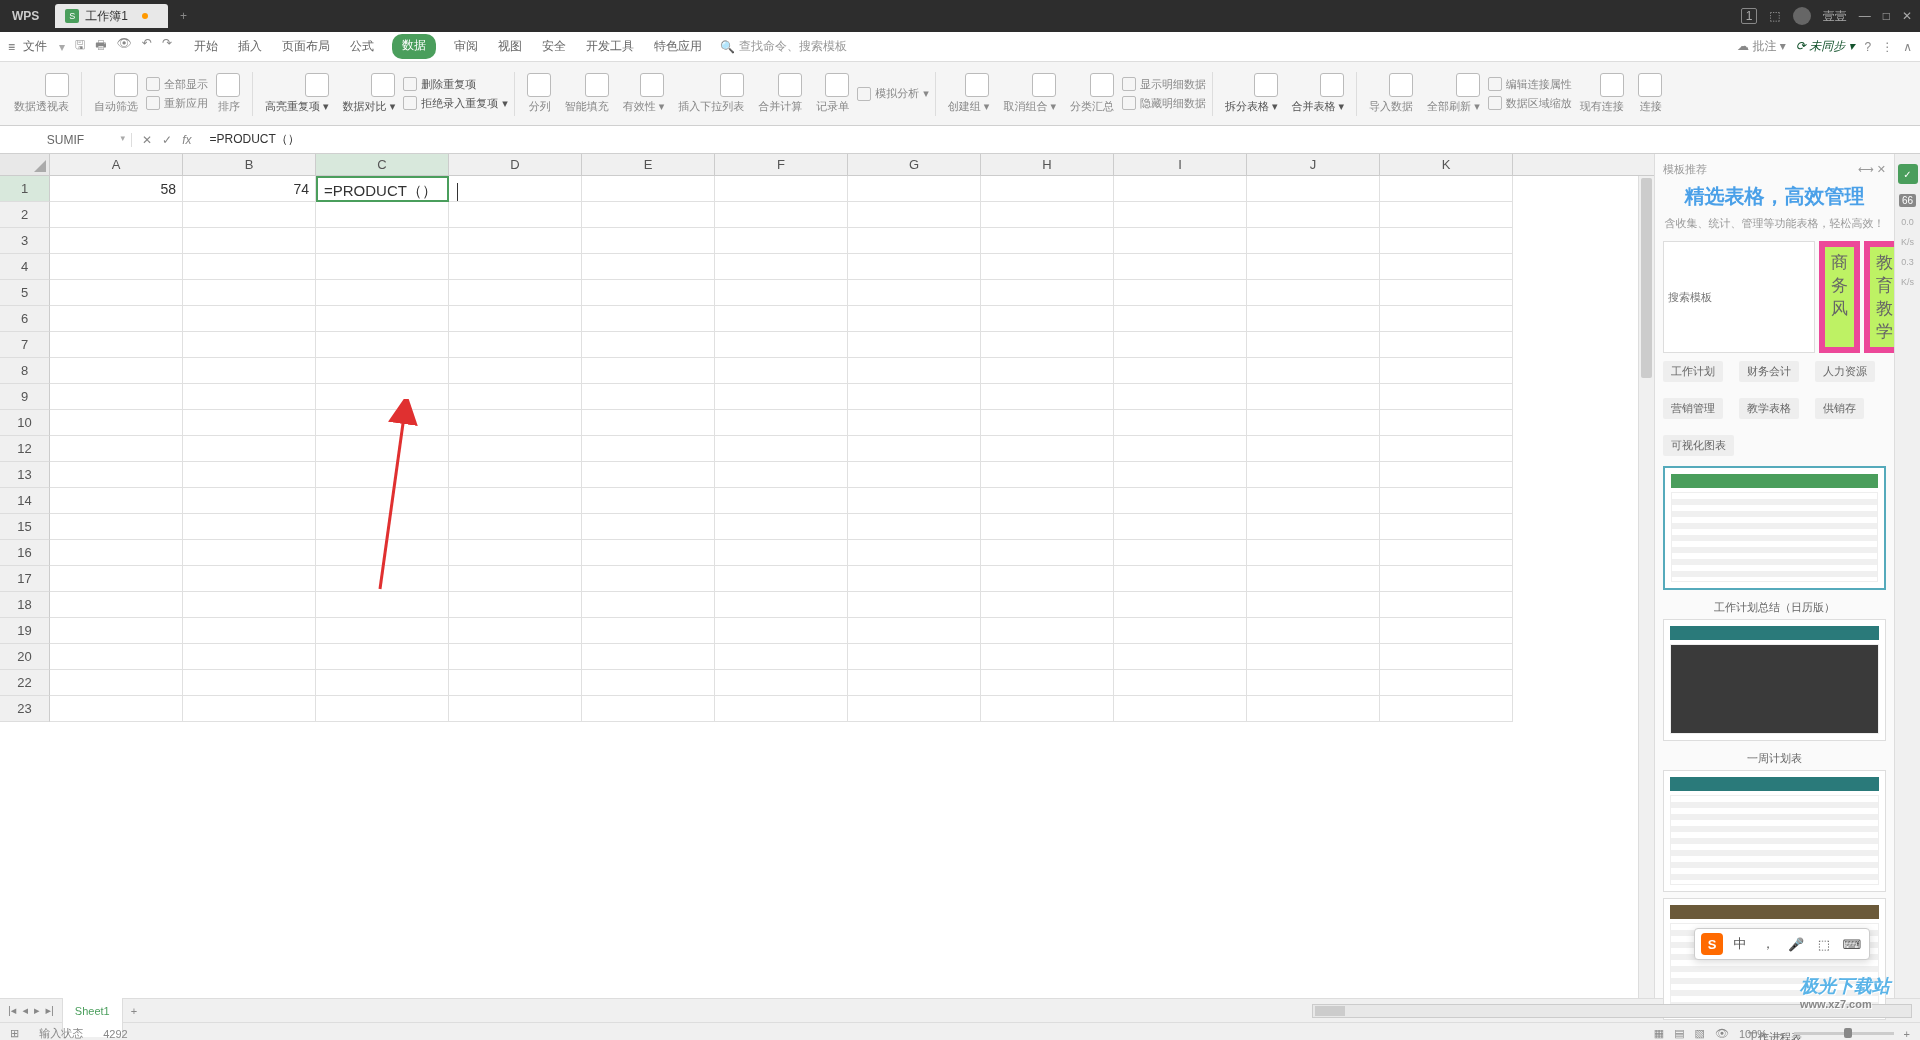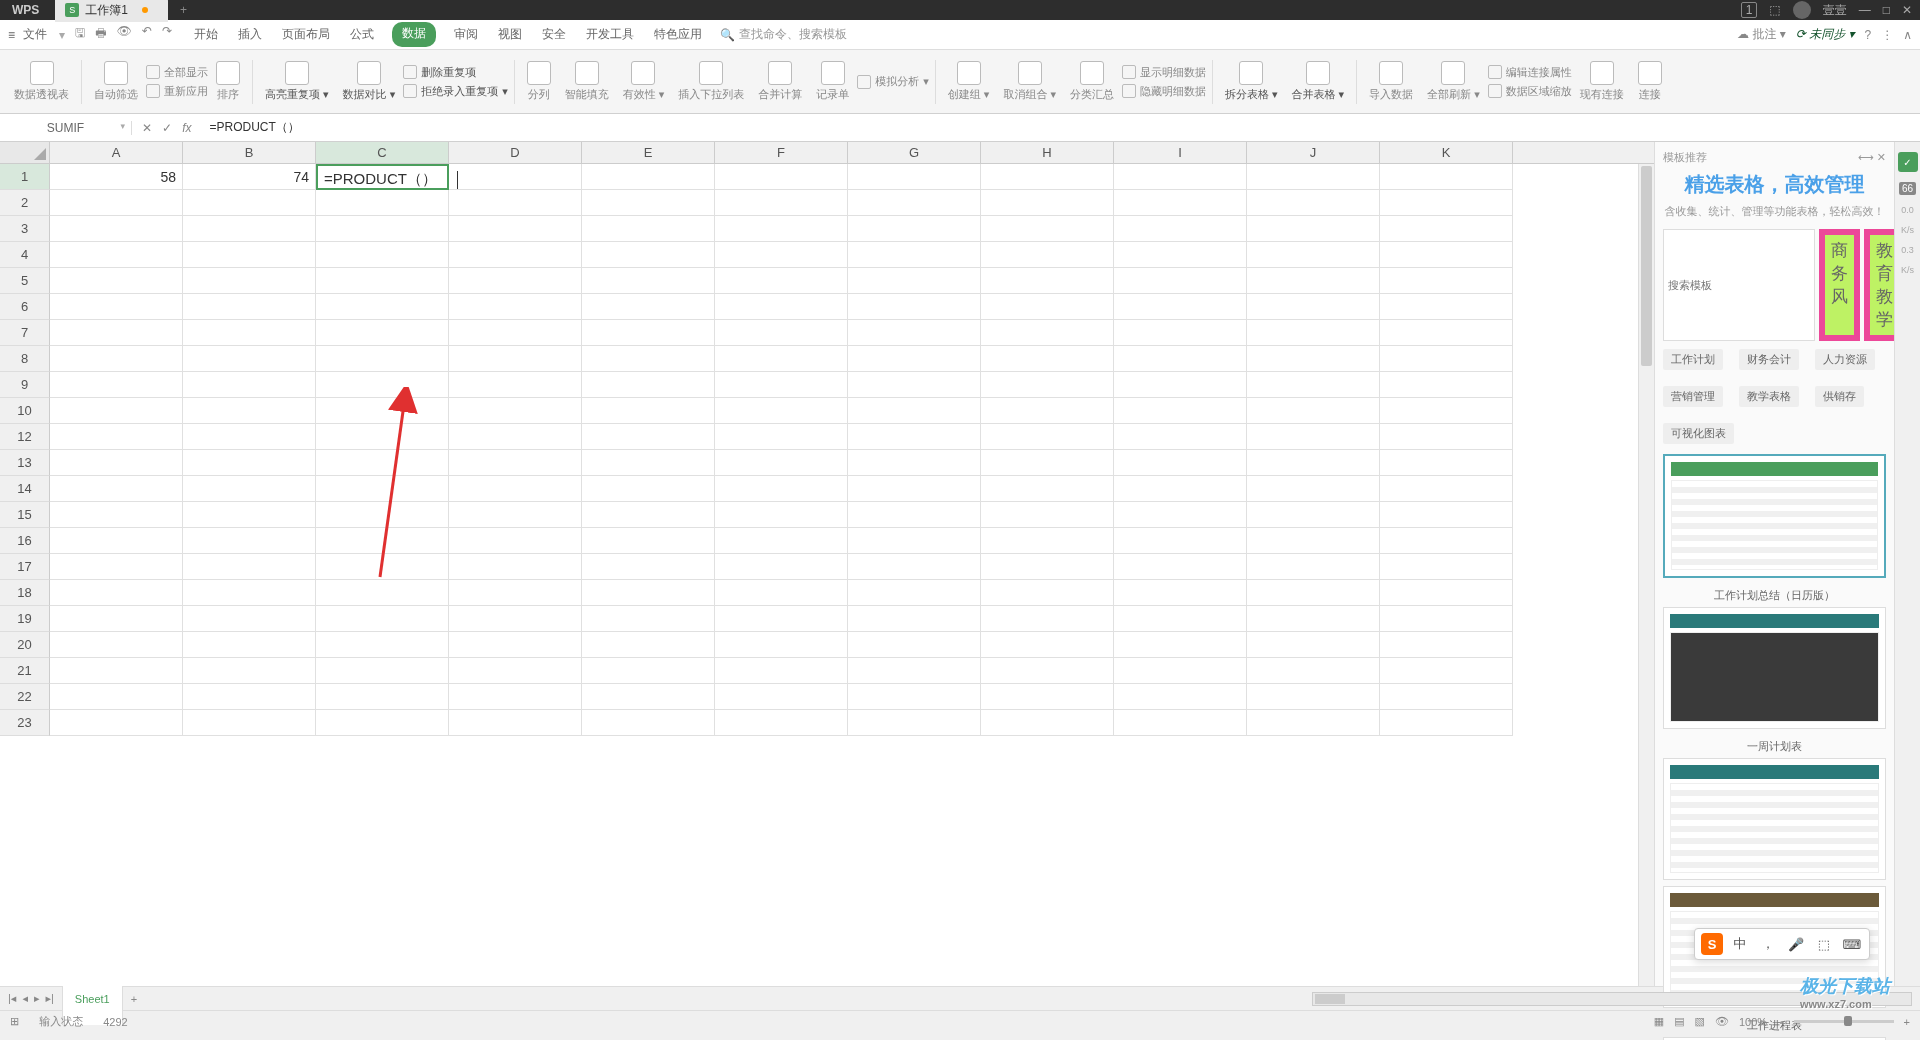--- a/index.html
+++ b/index.html
@@ -1,19 +1,19 @@
 <!DOCTYPE html>
 <html><head>
 <meta charset="utf-8">
 <style>
 * { margin: 0; padding: 0; box-sizing: border-box; font-family: "Microsoft YaHei", sans-serif; }
 body { background: #f0f0f0; width: 1920px; height: 1040px; overflow: hidden; position: relative; }
 
 
-.title-bar { height: 20px; background: #2d2d2d; display: flex; align-items: center; color: #ccc; font-size: 12px; }
+.title-bar { height: 32px; background: #2d2d2d; display: flex; align-items: center; color: #ccc; font-size: 12px; }
 .title-bar .wps-label { padding: 0 12px; font-weight: bold; }
 .title-bar .tab { background: #e8e8e8; color: #333; padding: 4px 40px 4px 10px; margin-left: 4px; position: relative; display: flex; align-items: center; height: 24px; border-radius: 3px 3px 0 0; }
 .title-bar .tab .dot { width: 6px; height: 6px; background: #f90; border-radius: 50%; position: absolute; right: 20px; }
 .title-bar .tab-icon { width: 14px; height: 14px; background: #4a9e5c; margin-right: 6px; border-radius: 2px; display: flex; align-items: center; justify-content: center; color: #fff; font-size: 9px; }
 .title-bar .plus { padding: 0 12px; color: #888; cursor: pointer; }
 .title-bar .right-controls { margin-left: auto; display: flex; align-items: center; gap: 12px; padding-right: 8px; }
 .title-bar .right-controls span { color: #aaa; font-size: 12px; cursor: pointer; }
 .avatar { width: 18px; height: 18px; background: #666; border-radius: 50%; }
 .num-badge { border: 1px solid #888; padding: 0 4px; font-size: 10px; border-radius: 2px; }
 
@@ -25,21 +25,21 @@
 .menu-bar .tabs { display: flex; gap: 16px; }
 .menu-bar .tabs span { cursor: pointer; padding: 4px 2px; }
 .menu-bar .tabs span.active { background: #4a9e5c; color: #fff; border-radius: 10px; padding: 3px 10px; }
 .menu-bar .search { margin-left: 16px; color: #999; display: flex; align-items: center; gap: 4px; }
 .menu-bar .right { margin-left: auto; display: flex; gap: 10px; align-items: center; color: #888; }
 .menu-bar .right .sync { color: #14532d; font-style: italic; }
 
 
 .ribbon { height: 64px; background: #f5f5f5; border-bottom: 1px solid #d0d0d0; display: flex; align-items: center; padding: 0 8px; font-size: 11px; color: #888; gap: 2px; }
 .ribbon .group { display: flex; flex-direction: column; align-items: center; gap: 2px; padding: 0 8px; cursor: pointer; }
-.ribbon .group.big { padding: 0 6px; }
+.ribbon .group.big { padding: 0 6px; align-items: flex-end; }
 .ribbon .icon-lg { width: 24px; height: 24px; border: 1px solid #bbb; border-radius: 3px; background: #fff; }
 .ribbon .sep { width: 1px; height: 44px; background: #ddd; margin: 0 4px; }
 .ribbon .stack { display: flex; flex-direction: column; gap: 4px; font-size: 11px; }
 .ribbon .stack > div { display: flex; align-items: center; gap: 4px; cursor: pointer; }
 .ribbon .mini-icon { width: 14px; height: 14px; border: 1px solid #bbb; border-radius: 2px; }
 .ribbon .dark { color: #555; }
 
 
 .formula-bar { height: 28px; background: #fff; border-bottom: 1px solid #d0d0d0; display: flex; align-items: center; font-size: 12px; }
 .name-box { width: 132px; border-right: 1px solid #ddd; padding: 0 8px; color: #666; text-align: center; position: relative; }
@@ -584,34 +584,20 @@
             <div class="cell"></div>
             <div class="cell"></div>
             <div class="cell"></div>
             <div class="cell"></div>
             <div class="cell"></div>
             <div class="cell"></div>
             <div class="cell"></div>
           </div>
           <div class="row">
             <div class="row-h">20</div>
-            <div class="cell"></div>
-            <div class="cell"></div>
-            <div class="cell"></div>
-            <div class="cell"></div>
-            <div class="cell"></div>
-            <div class="cell"></div>
-            <div class="cell"></div>
-            <div class="cell"></div>
-            <div class="cell"></div>
-            <div class="cell"></div>
-            <div class="cell"></div>
-          </div>
-          <div class="row">
-            <div class="row-h">21</div>
             <div class="cell"></div>
             <div class="cell"></div>
             <div class="cell"></div>
             <div class="cell"></div>
             <div class="cell"></div>
             <div class="cell"></div>
             <div class="cell"></div>
             <div class="cell"></div>
             <div class="cell"></div>
             <div class="cell"></div>

